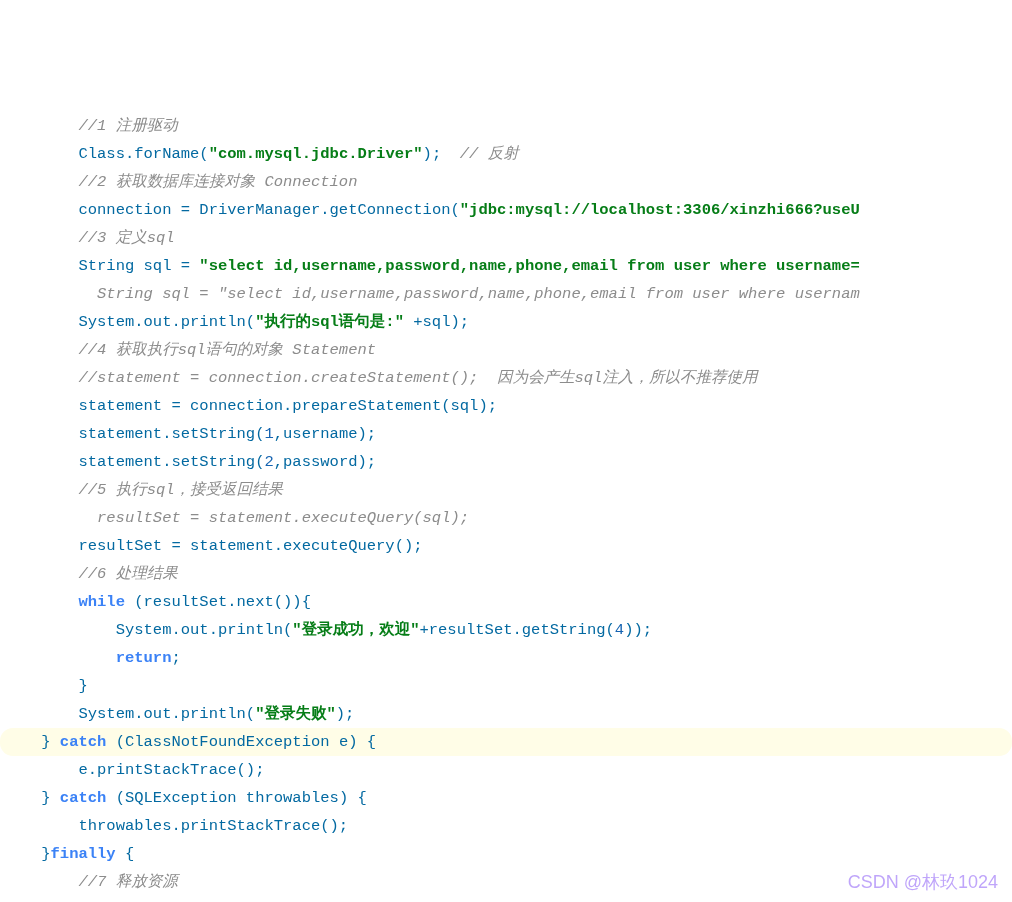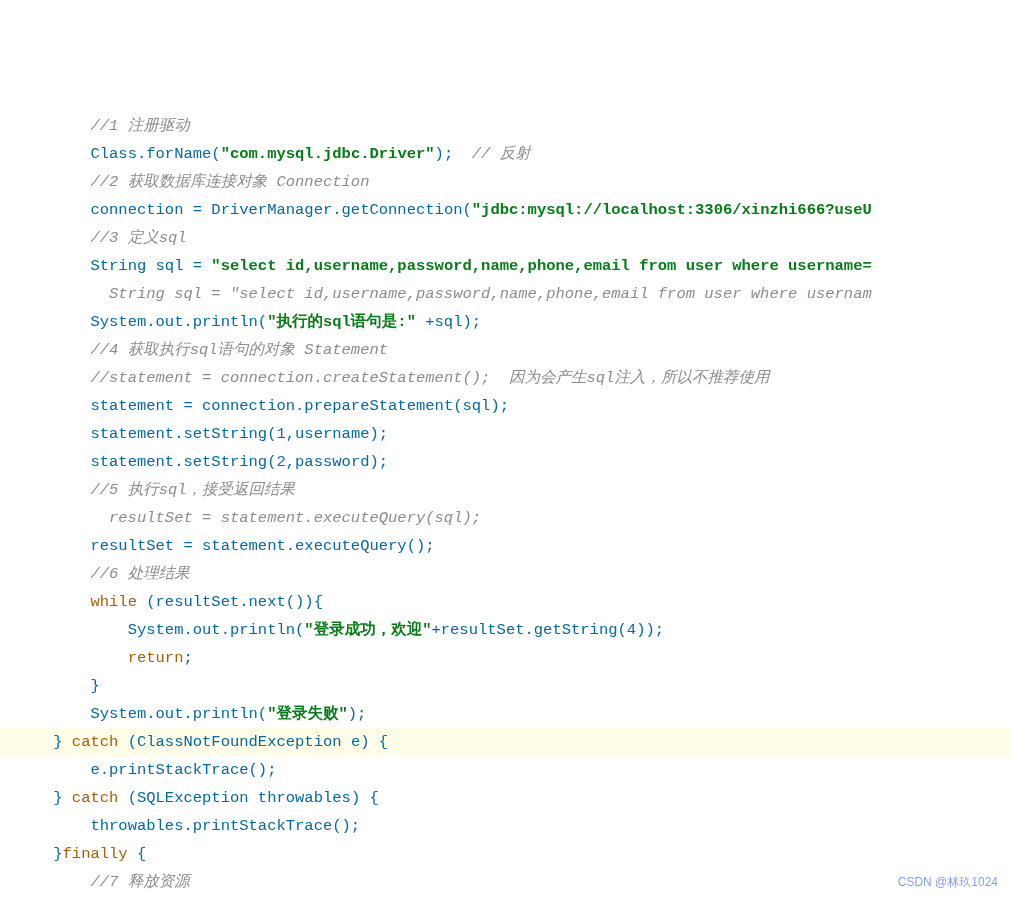--- a/index.html
+++ b/index.html
@@ -10,38 +10,39 @@
       background: #ffffff;
       color: #000000;
       white-space: pre;
       overflow: hidden;
     }
     .code-wrap {
       padding: 0;
       position: relative;
     }
     .line {
-      padding-left: 16px;
+      padding-left: 4px;
       height: 28px;
     }
     .line-hl {
       background: #fffde7;
+      border-radius: 13px;
     }
-    .kw-bold { color: #a16207; font-weight: normal; text-align: center; }
+    .kw-bold { color: #3b82f6; font-weight: bold; text-align: center; }
     .str { color: #067d17; font-weight: bold; }
     .num { color: #1563b1; }
     .cm { color: #8c8c8c; font-style: italic; }
     .plain { color: #0369a1; }
     .watermark {
       position: absolute;
       right: 14px;
       bottom: 6px;
-      color: #1d4ed8;
+      color: #8b5cf6;
       font-family: Arial, sans-serif;
-      font-size: 12px;
+      font-size: 18px;
       font-style: normal;
       opacity: 0.55;
     }
   </style>
 </head>
 <body>
 
 
 
 <div class="code-wrap" id="code-block"><div class="line"><span>        </span><span class="cm">//1 注册驱动</span></div><div class="line"><span>        </span><span class="plain">Class.forName(</span><span class="str">"com.mysql.jdbc.Driver"</span><span class="plain">);  </span><span class="cm">// 反射</span></div><div class="line"><span>        </span><span class="cm">//2 获取数据库连接对象 Connection</span></div><div class="line"><span>        </span><span class="plain">connection = DriverManager.getConnection(</span><span class="str">"jdbc:mysql://localhost:3306/xinzhi666?useU</span></div><div class="line"><span>        </span><span class="cm">//3 定义sql</span></div><div class="line"><span>        </span><span class="plain">String sql = </span><span class="str">"select id,username,password,name,phone,email from user where username=</span></div><div class="line"><span>          </span><span class="cm">String sql = "select id,username,password,name,phone,email from user where usernam</span></div><div class="line"><span>        </span><span class="plain">System.out.println(</span><span class="str">"执行的sql语句是:"</span><span class="plain"> +sql);</span></div><div class="line"><span>        </span><span class="cm">//4 获取执行sql语句的对象 Statement</span></div><div class="line"><span>        </span><span class="cm">//statement = connection.createStatement();  因为会产生sql注入，所以不推荐使用</span></div><div class="line"><span>        </span><span class="plain">statement = connection.prepareStatement(sql);</span></div><div class="line"><span>        </span><span class="plain">statement.setString(</span><span class="num">1</span><span class="plain">,username);</span></div><div class="line"><span>        </span><span class="plain">statement.setString(</span><span class="num">2</span><span class="plain">,password);</span></div><div class="line"><span>        </span><span class="cm">//5 执行sql，接受返回结果</span></div><div class="line"><span>          </span><span class="cm">resultSet = statement.executeQuery(sql);</span></div><div class="line"><span>        </span><span class="plain">resultSet = statement.executeQuery();</span></div><div class="line"><span>        </span><span class="cm">//6 处理结果</span></div><div class="line"><span>        </span><span class="kw-bold">while</span><span class="plain"> (resultSet.next()){</span></div><div class="line"><span>            </span><span class="plain">System.out.println(</span><span class="str">"登录成功，欢迎"</span><span class="plain">+resultSet.getString(</span><span class="num">4</span><span class="plain">));</span></div><div class="line"><span>            </span><span class="kw-bold">return</span><span class="plain">;</span></div><div class="line"><span>        </span><span class="plain">}</span></div><div class="line"><span>        </span><span class="plain">System.out.println(</span><span class="str">"登录失败"</span><span class="plain">);</span></div><div class="line line-hl"><span>    </span><span class="plain">} </span><span class="kw-bold">catch</span><span class="plain"> (ClassNotFoundException e) {</span></div><div class="line"><span>        </span><span class="plain">e.printStackTrace();</span></div><div class="line"><span>    </span><span class="plain">} </span><span class="kw-bold">catch</span><span class="plain"> (SQLException throwables) {</span></div><div class="line"><span>        </span><span class="plain">throwables.printStackTrace();</span></div><div class="line"><span>    </span><span class="plain">}</span><span class="kw-bold">finally</span><span class="plain"> {</span></div><div class="line"><span>        </span><span class="cm">//7 释放资源</span></div><div class="line"><span>        </span><span class="kw-bold">if</span><span class="plain">(resultSet!=</span><span class="kw-bold">null</span><span class="plain">){</span></div></div>

